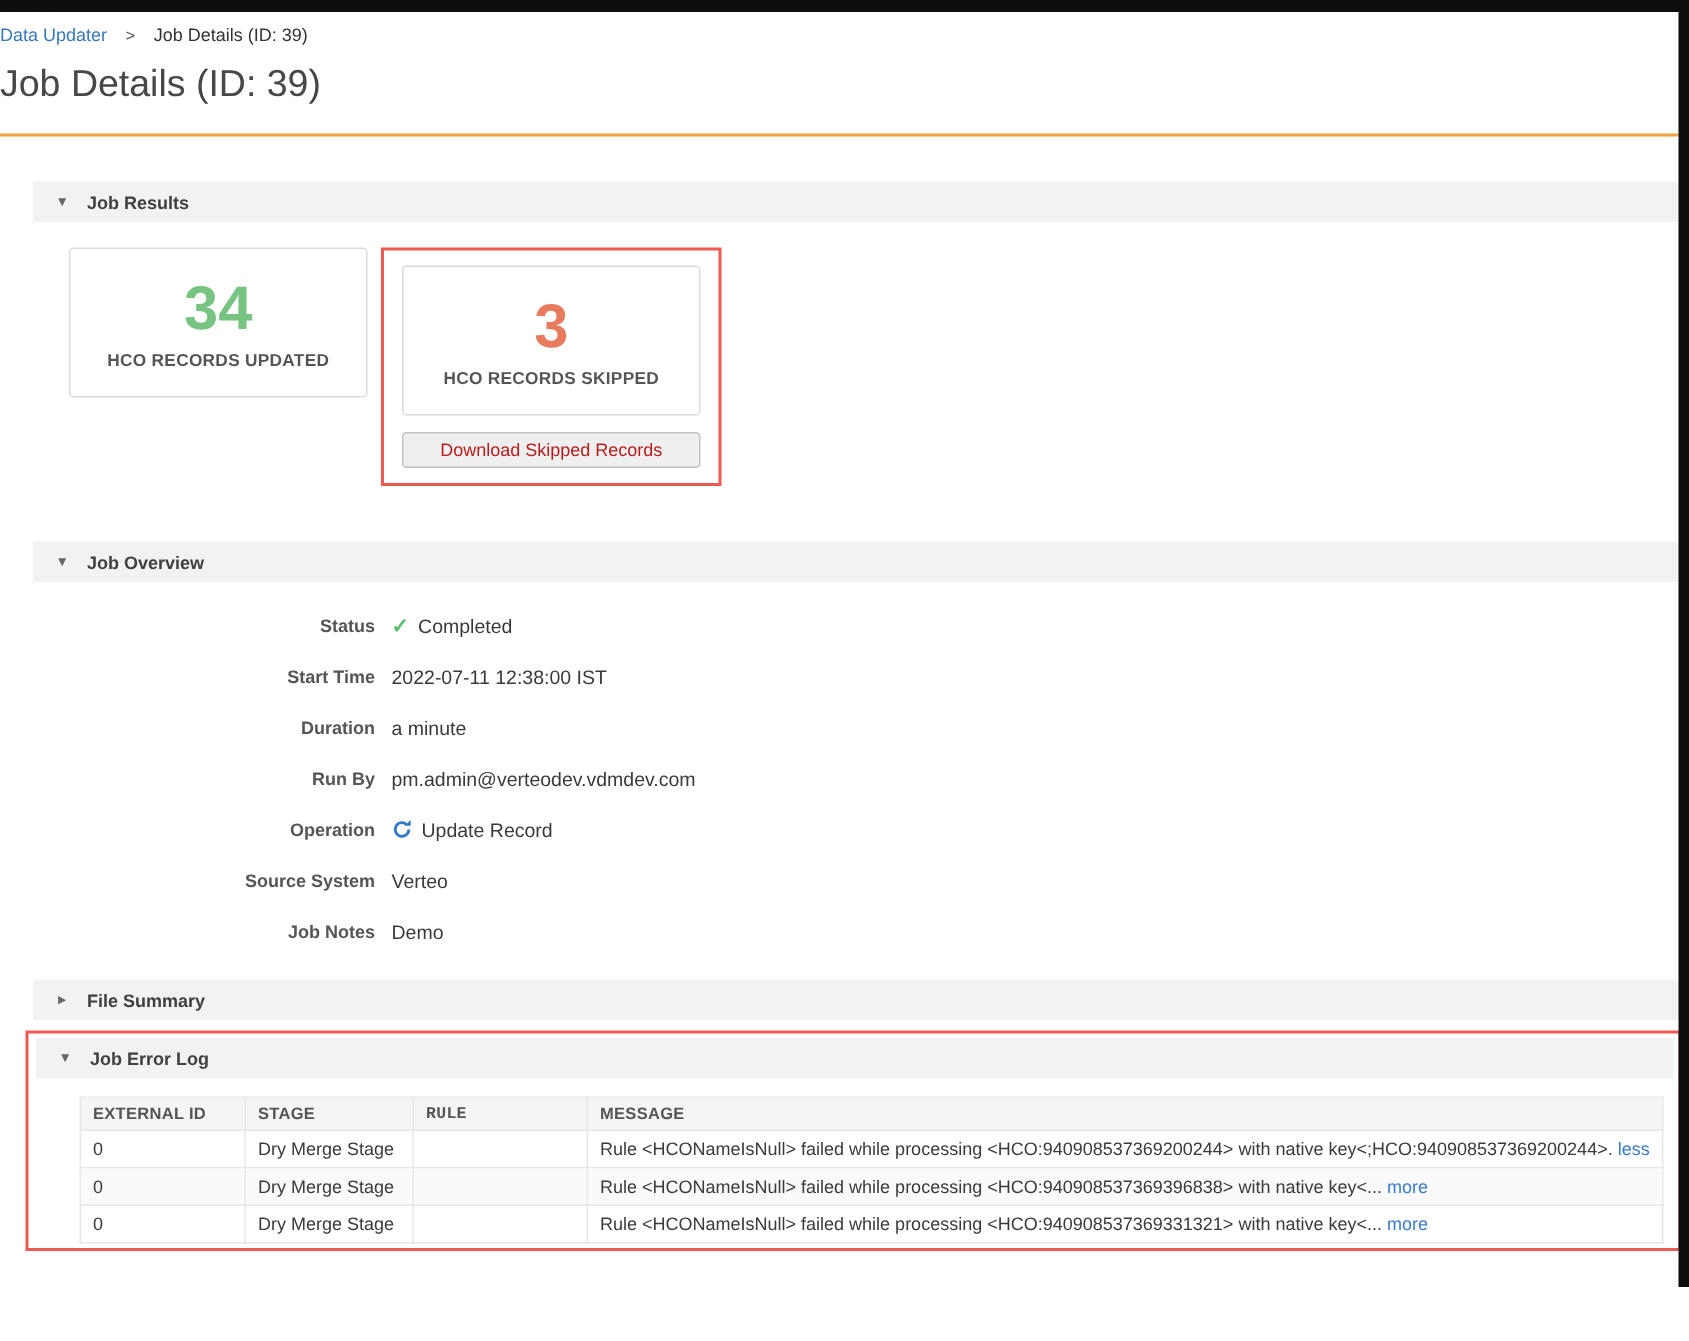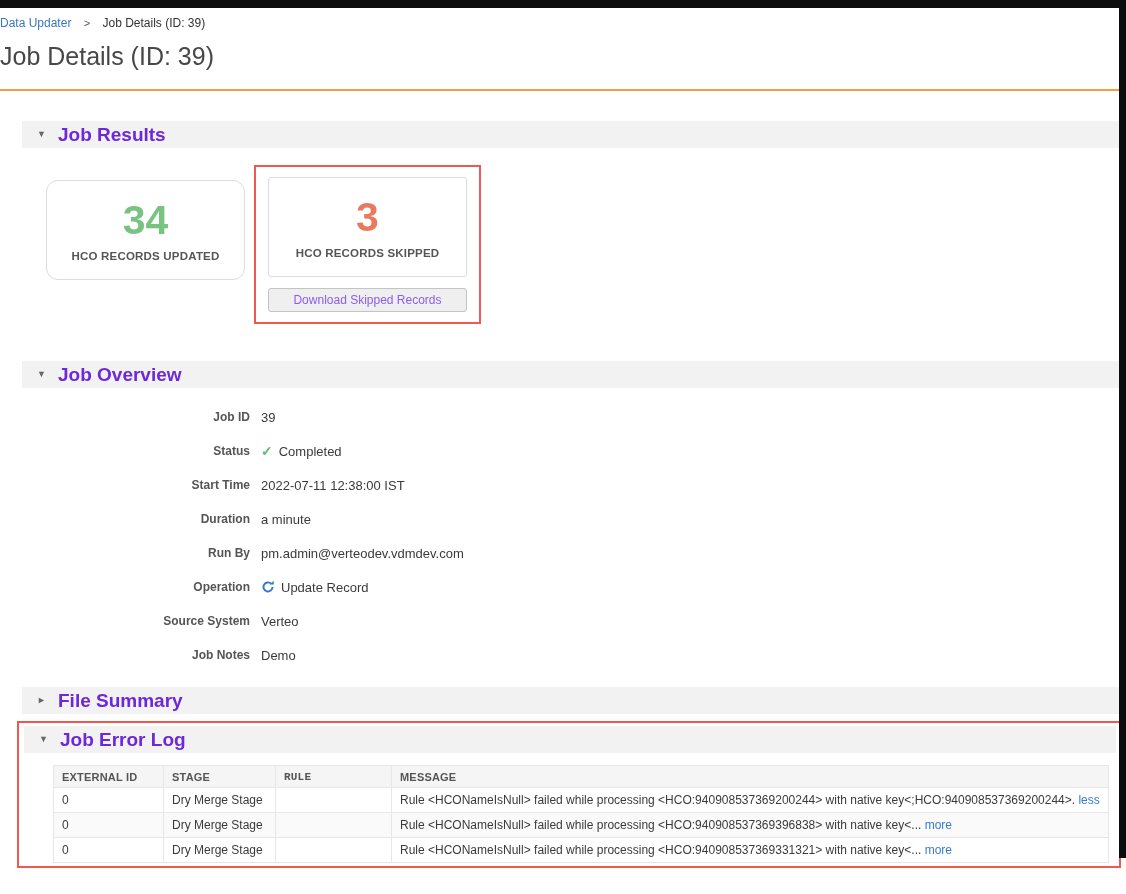--- a/index.html
+++ b/index.html
@@ -18,36 +18,36 @@
   .breadcrumb .bc-sep { color:#555; margin:0 9px; font-size:11px; }
   .breadcrumb .bc-current { color:#333; }
   .page-title { font-size:25px; line-height:28px; color:#474747; font-weight:400; margin:10px 0 19px 0; }
 
   
   .section-bar {
     margin-left:22px; margin-right:7px; height:27px; background:#f2f2f2;
     display:flex; align-items:center; padding-left:15px;
   }
   .tri { font-size:9px; color:#666; width:10px; margin-right:11px; line-height:1; }
-  .section-title { font-size:19px; font-weight:bold; color:#6d28d9; }
+  .section-title { font-size:12px; font-weight:bold; color:#404040; }
 
   
   .cards-row { padding-top:17px; margin-left:18px; display:flex; align-items:flex-start; }
   .card {
     width:199px; height:100px; background:#fff; border:1px solid #dcdcdc; border-radius:3px;
     display:flex; flex-direction:column; align-items:center; justify-content:center;
   }
   .card-value { font-size:41px; line-height:42px; font-weight:bold; }
   .card-label { font-size:11.5px; font-weight:bold; color:#555; margin-top:9px; letter-spacing:0.2px; }
-  .card-first { margin-left:28px; margin-top:15px;border-radius:12px; }
+  .card-first { margin-left:28px; margin-top:0; }
   .red-box-cards { margin-left:9px; border:2px solid #f0594f; padding:10px 12px 10px 12px; }
   .download-btn {
     display:block; width:199px; height:24px; margin-top:11px;
     background:#efefef; border:1px solid #c3c3c3; border-radius:3px;
-    font-size:12px; color:#8b5cf6; font-family:"Liberation Sans", sans-serif; cursor:pointer;
+    font-size:12px; color:#b91c1c; font-family:"Liberation Sans", sans-serif; cursor:pointer;
   }
   .section-gap { margin-top:37px; }
   .ov-rows { padding-top:12px; }
   .ov-row { display:flex; align-items:center; height:34px; }
   .ov-label { width:250px; text-align:right; font-size:12px; font-weight:bold; color:#555; }
   .ov-value { margin-left:11px; font-size:13px; color:#3a3a3a; display:flex; align-items:center; }
   .check-icon { color:#5dbd6e; font-weight:bold; font-size:14px; margin-right:6px; }
   .refresh-icon { margin-right:6px; display:inline-flex; }
 
   .file-summary-gap { margin-top:15px; }
@@ -102,24 +102,20 @@
     <button class="download-btn">Download Skipped Records</button>
   </div>
 </div>
 
 <div class="section-bar section-gap">
   <span class="tri">▼</span>
   <span class="section-title">Job Overview</span>
 </div>
 
 <div class="ov-rows">
-  <div class="ov-row">
-    <div class="ov-label">Job ID</div>
-    <div class="ov-value">39</div>
-  </div>
   <div class="ov-row">
     <div class="ov-label">Status</div>
     <div class="ov-value">
       <span class="check-icon">✓</span>
       <span>Completed</span>
     </div>
   </div>
   <div class="ov-row">
     <div class="ov-label">Start Time</div>
     <div class="ov-value">2022-07-11 12:38:00 IST</div>

